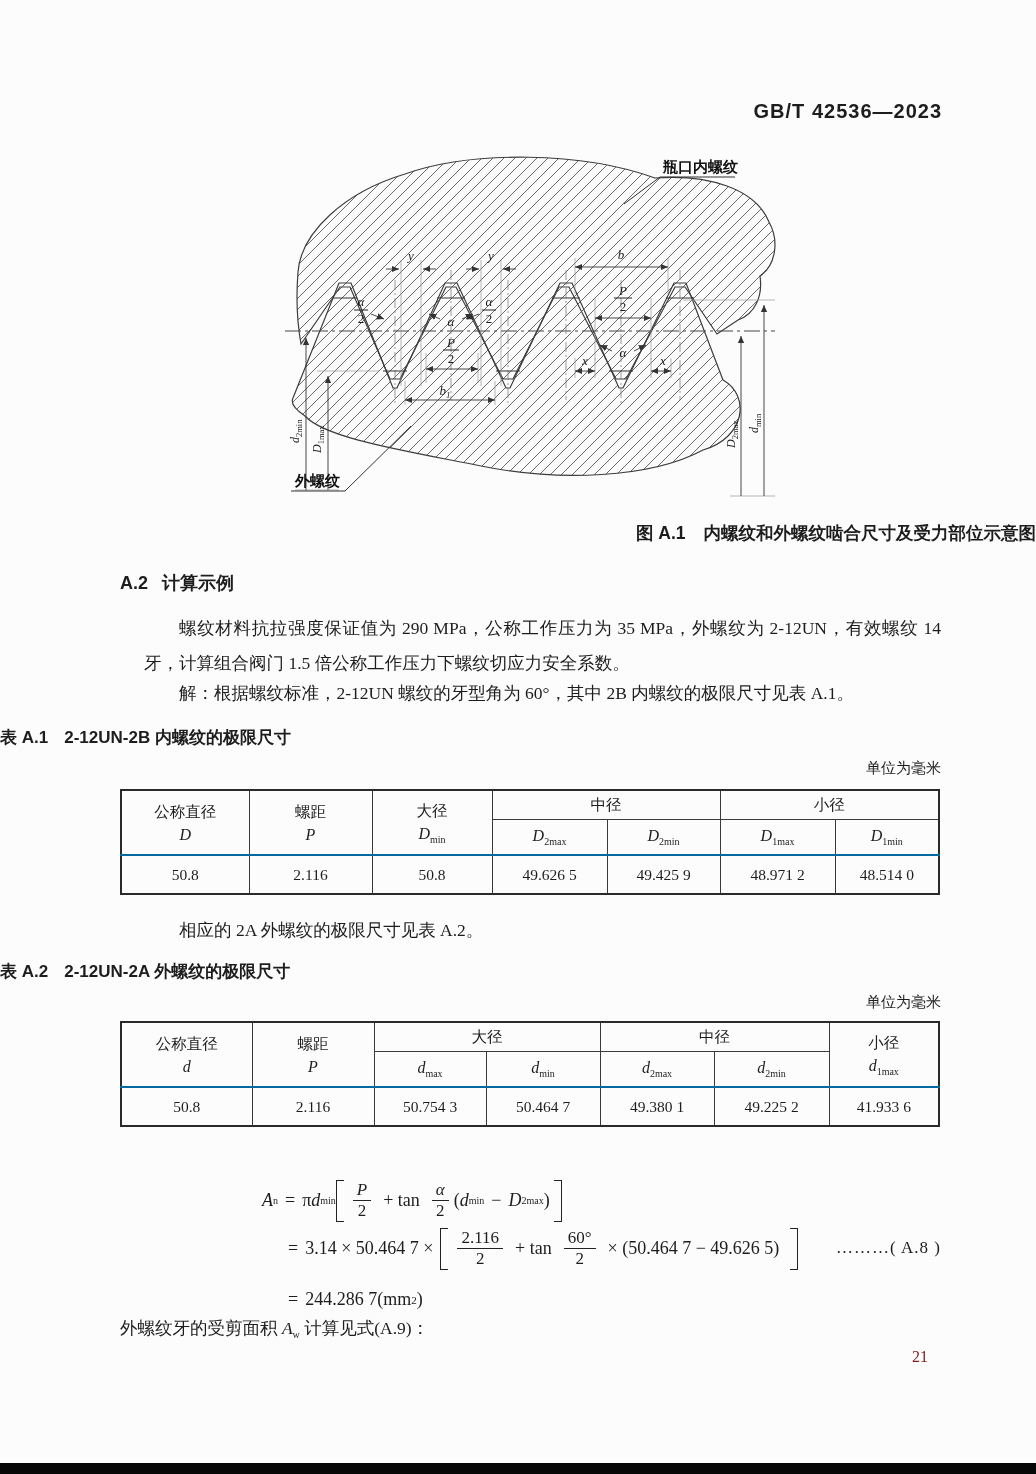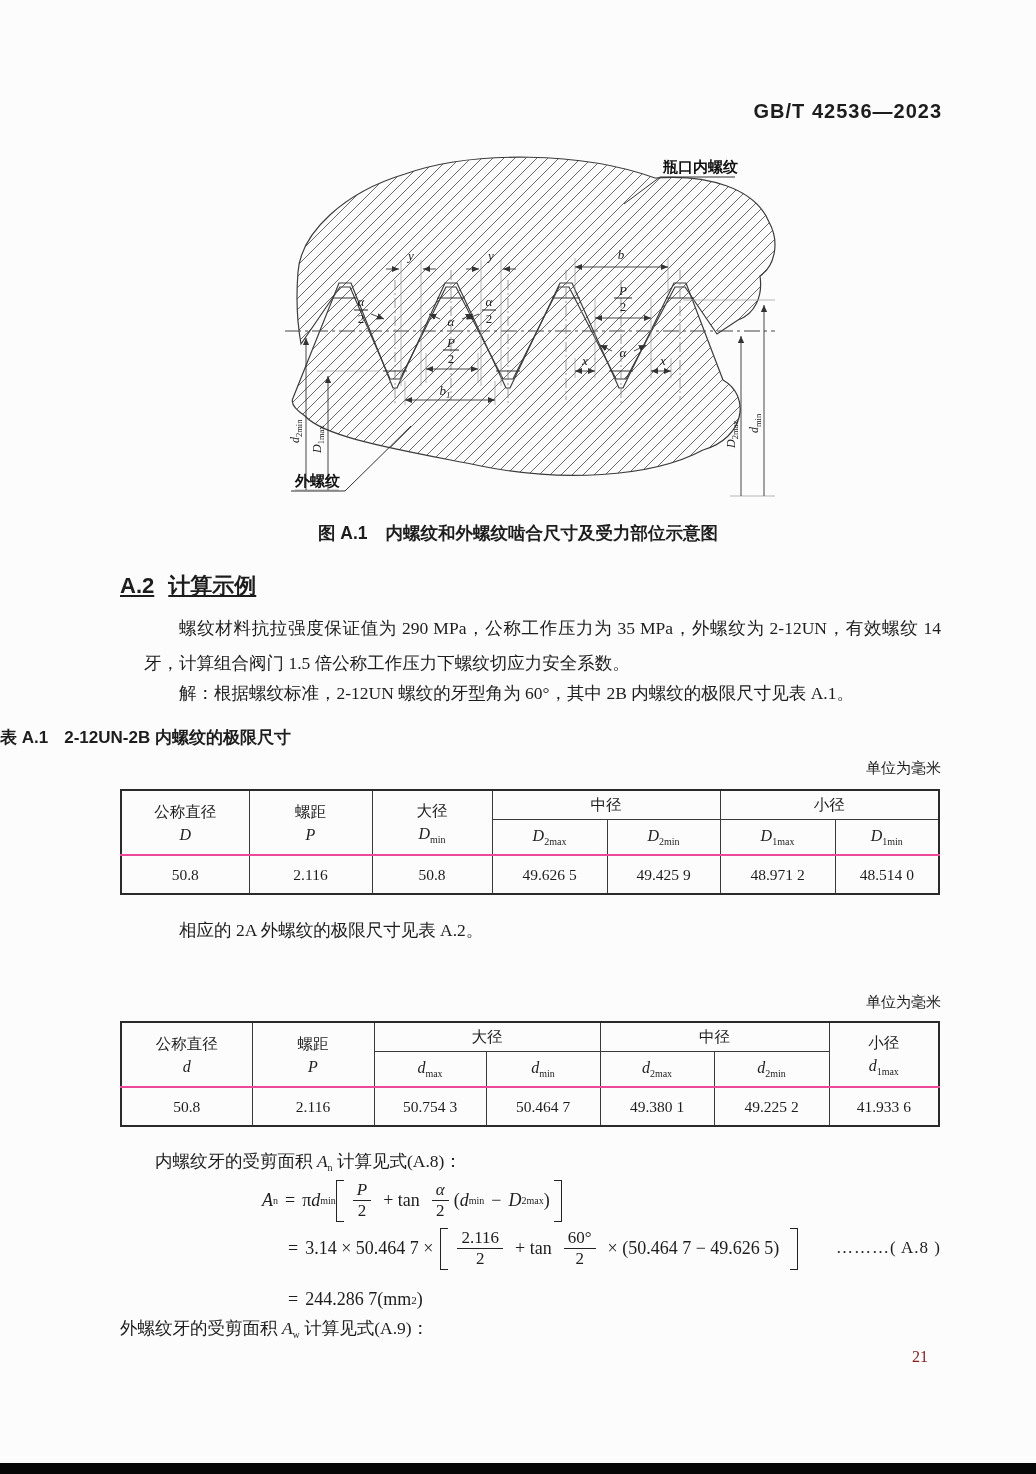--- a/index.html
+++ b/index.html
@@ -1,41 +1,41 @@
 <!DOCTYPE html>
 <html><head>
 <meta charset="utf-8">
 <style>
   html,body{margin:0;padding:0;background:#e8e8e8;}
   .page{position:relative;width:1036px;height:1474px;margin:0 auto;background:#fcfcfc;
         font-family:"Liberation Serif","DejaVu Serif",serif;color:#1d1d1d;overflow:hidden;}
   .abs{position:absolute;}
   .doc-number{top:100px;right:94px;font-family:"Liberation Sans","DejaVu Sans",sans-serif;
         font-weight:bold;font-size:20px;letter-spacing:1px;}
-  .fig-caption{top:521px;left:0;width:100%;text-align:center;
+  .fig-caption{top:521px;left:0;width:100%;text-align:right;
         font-family:"Liberation Sans","DejaVu Sans",sans-serif;font-weight:bold;font-size:17.5px;}
   .fig-caption .gap{display:inline-block;width:18px;}
   .sec-heading{top:571px;left:120px;font-family:"Liberation Sans","DejaVu Sans",sans-serif;
-        font-weight:bold;font-size:22px;text-decoration:underline;}
+        font-weight:bold;font-size:18px;}
   .sec-heading .gap{display:inline-block;width:14px;}
   .para{left:120px;right:95px;font-size:17.5px;line-height:35px;text-align:justify;}
   .indent{text-indent:2em;margin-left:24px;}
   .tbl-title{left:0;width:100%;font-family:"Liberation Sans","DejaVu Sans",sans-serif;
         font-weight:bold;font-size:17px;}
   .tbl-title .gap{display:inline-block;width:16px;}
   .unit-note{right:95px;font-size:15px;}
   .tblwrap{left:120px;width:818px;}
   table.std{border-collapse:collapse;width:818px;table-layout:fixed;border:2.2px solid #2a2a2a;}
   table.std td{border:1px solid #3a3a3a;text-align:center;vertical-align:middle;
         font-size:15.5px;padding:0;}
   table.std .hname{padding-top:5px;font-size:15.5px;}
   table.std .hsym{font-style:italic;font-size:16px;padding:3px 0 5px;}
   table.std tr.h1 td{height:28px;}
   table.std tr.h2 td{height:34px;font-style:italic;font-size:16px;}
-  table.std tr.data td{height:37px;border-top:2px solid #ec4899;}
+  table.std tr.data td{height:37px;border-top:2px solid #0369a1;}
   sub.m{font-size:10px;font-style:normal;vertical-align:-4px;letter-spacing:0;}
   .mline{position:absolute;font-size:18px;}
   .mrow{display:inline-flex;align-items:center;}
   .var{font-style:italic;}
   .op{margin:0 7px;}
   .frac{display:inline-flex;flex-direction:column;align-items:center;margin:0 5px;line-height:1.2;font-size:17px;}
   .frac .num{padding:0 4px;border-bottom:1.3px solid #222;}
   .frac .den{padding:0 4px;}
   .br{align-self:stretch;width:7px;}
   .br.l{border-left:1.7px solid #222;border-top:1.7px solid #222;border-bottom:1.7px solid #222;margin-right:4px;}
@@ -245,20 +245,23 @@
         <td>49.425 9</td>
         <td>48.971 2</td>
         <td>48.514 0</td>
       </tr>
     </tbody>
       </table>
   </div>
 
   <div class="abs para indent" style="top:913px">相应的 2A 外螺纹的极限尺寸见表 A.2。</div>
 
+  <div class="abs tbl-title" style="top:960px">
+    <span>表 A.2</span><span class="gap"></span><span>2-12UN-2A 外螺纹的极限尺寸</span>
+  </div>
   <div class="abs unit-note" style="top:993px">单位为毫米</div>
 
   <div class="abs tblwrap" style="top:1021px">
     <table class="std">
       <colgroup>
           <col style="width:131px">
           <col style="width:122px">
           <col style="width:112px">
           <col style="width:114px">
           <col style="width:114px">
@@ -294,24 +297,20 @@
         <td>50.754 3</td>
         <td>50.464 7</td>
         <td>49.380 1</td>
         <td>49.225 2</td>
         <td>41.933 6</td>
       </tr>
     </tbody>
       </table>
   </div>
 
-  <div class="abs para" style="top:1144px">
-    <span style="display:inline-block;width:2em"></span><span>内螺纹牙的受剪面积</span>
-    <span class="var">A</span><sub class="m">n</sub><span> 计算见式(A.8)：</span>
-  </div>
 
   <div class="mline" style="left:262px;top:1180px">
     <span class="mrow">
       <span class="var">A</span>
         <sub class="m">n</sub>
       <span class="op">=</span>
       <span>π</span>
         <span class="var">d</span>
         <sub class="m">min</sub>
       <span class="br l"></span>

